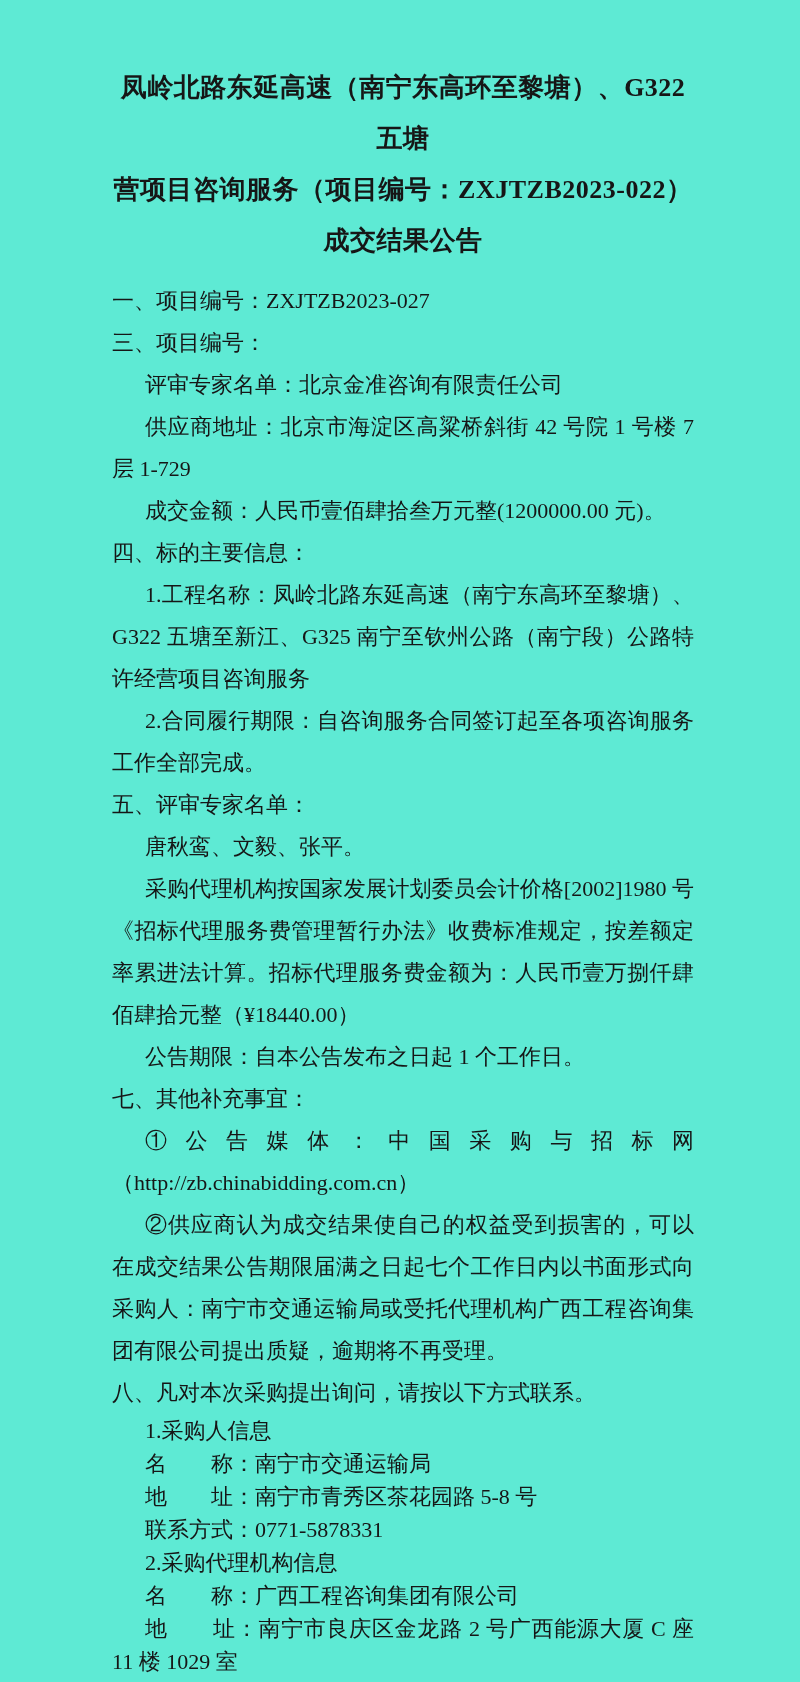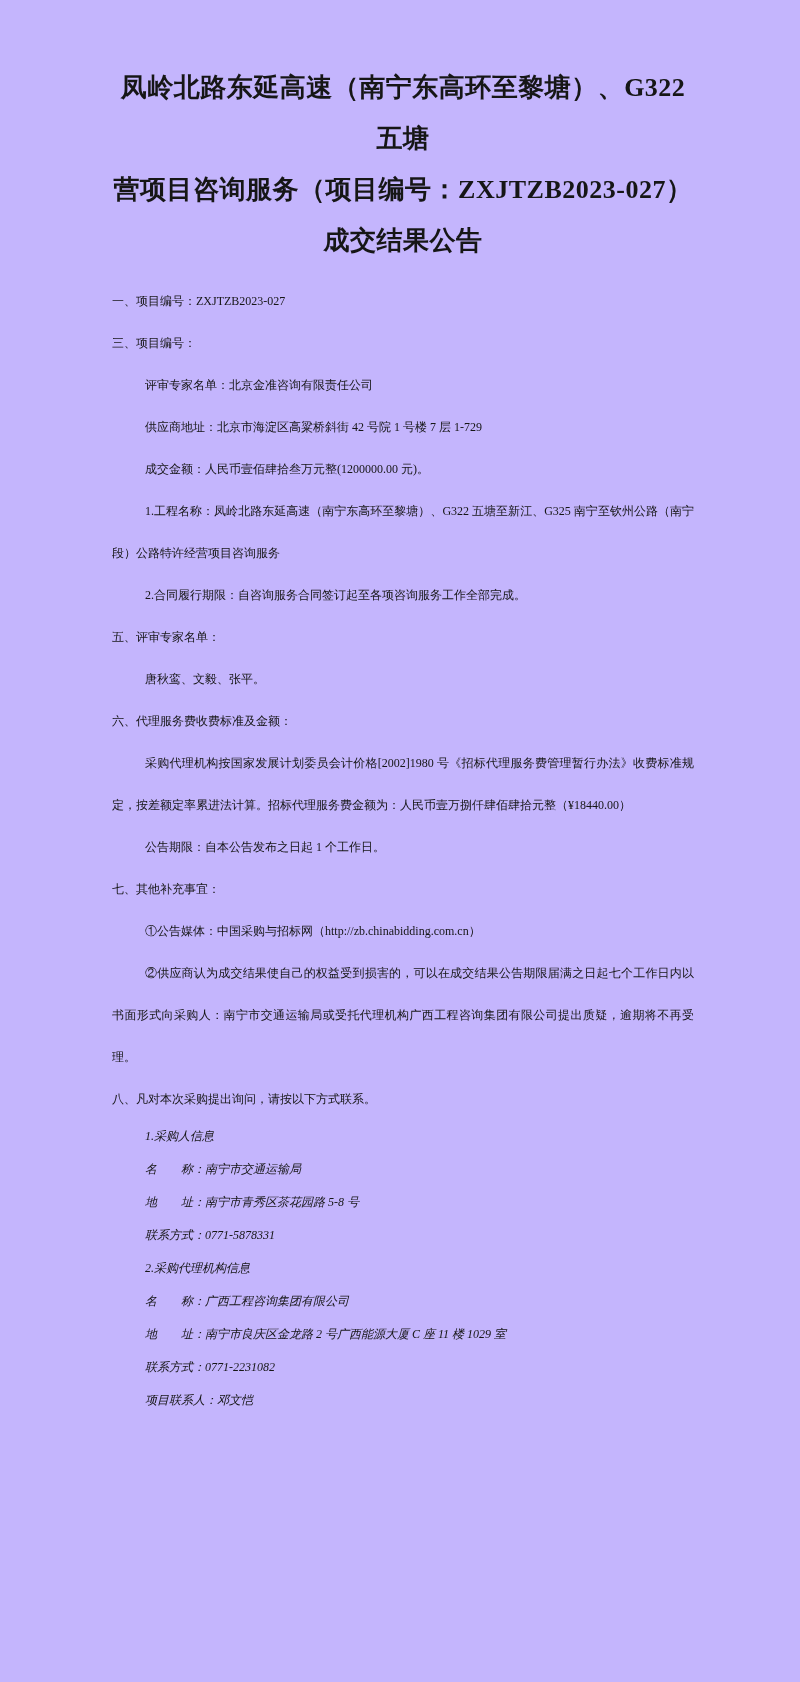--- a/index.html
+++ b/index.html
@@ -5,74 +5,73 @@
   html, body {
     margin: 0;
     padding: 0;
     background: #ffffff;
   }
   .page {
     position: relative;
     width: 800px;
     height: 1682px;
     margin: 0 auto;
-    background: #c4b5fd;
+    background: #5eead4;
     box-sizing: border-box;
     padding: 62px 106px 0 112px;
     font-family: "Liberation Serif", "DejaVu Serif", serif;
     color: #161616;
     overflow: hidden;
   }
   .doc-title {
     font-size: 26px;
     font-weight: 700;
     text-align: center;
     line-height: 51px;
     letter-spacing: 0.5px;
   }
   .doc-body {
     margin-top: 14px;
   }
   .p {
     margin: 0;
-    font-size: 12px;
+    font-size: 22px;
     line-height: 42px;
     text-align: justify;
     text-justify: inter-ideograph;
   }
   .indent {
     text-indent: 33px;
   }
   .tight {
     line-height: 33px;
-    font-style: italic;
   }
 </style>
 </head>
 <body>
 
 <div class="page">
 
   <div class="doc-title">
     <div class="title-line">凤岭北路东延高速（南宁东高环至黎塘）、G322 五塘</div>
-    <div class="title-line">营项目咨询服务（项目编号：ZXJTZB2023-027）</div>
+    <div class="title-line">营项目咨询服务（项目编号：ZXJTZB2023-022）</div>
     <div class="title-line">成交结果公告</div>
   </div>
 
   <div class="doc-body">
     <p class="p">一、项目编号：ZXJTZB2023-027</p>
     <p class="p">三、项目编号：</p>
     <p class="p indent">评审专家名单：北京金准咨询有限责任公司</p>
     <p class="p indent">供应商地址：北京市海淀区高粱桥斜街 42 号院 1 号楼 7 层 1-729</p>
     <p class="p indent">成交金额：人民币壹佰肆拾叁万元整(1200000.00 元)。</p>
+    <p class="p">四、标的主要信息：</p>
     <p class="p indent">1.工程名称：凤岭北路东延高速（南宁东高环至黎塘）、G322 五塘至新江、G325 南宁至钦州公路（南宁段）公路特许经营项目咨询服务</p>
     <p class="p indent">2.合同履行期限：自咨询服务合同签订起至各项咨询服务工作全部完成。</p>
     <p class="p">五、评审专家名单：</p>
     <p class="p indent">唐秋鸾、文毅、张平。</p>
-    <p class="p">六、代理服务费收费标准及金额：</p>
     <p class="p indent">采购代理机构按国家发展计划委员会计价格[2002]1980 号《招标代理服务费管理暂行办法》收费标准规定，按差额定率累进法计算。招标代理服务费金额为：人民币壹万捌仟肆佰肆拾元整（¥18440.00）</p>
     <p class="p indent">公告期限：自本公告发布之日起 1 个工作日。</p>
     <p class="p">七、其他补充事宜：</p>
     <p class="p indent">①公告媒体：中国采购与招标网（http://zb.chinabidding.com.cn）</p>
     <p class="p indent">②供应商认为成交结果使自己的权益受到损害的，可以在成交结果公告期限届满之日起七个工作日内以书面形式向采购人：南宁市交通运输局或受托代理机构广西工程咨询集团有限公司提出质疑，逾期将不再受理。</p>
     <p class="p">八、凡对本次采购提出询问，请按以下方式联系。</p>
 
     <p class="p tight indent">1.采购人信息</p>
     <p class="p tight indent">名　　称：南宁市交通运输局</p>
     <p class="p tight indent">地　　址：南宁市青秀区茶花园路 5-8 号</p>

